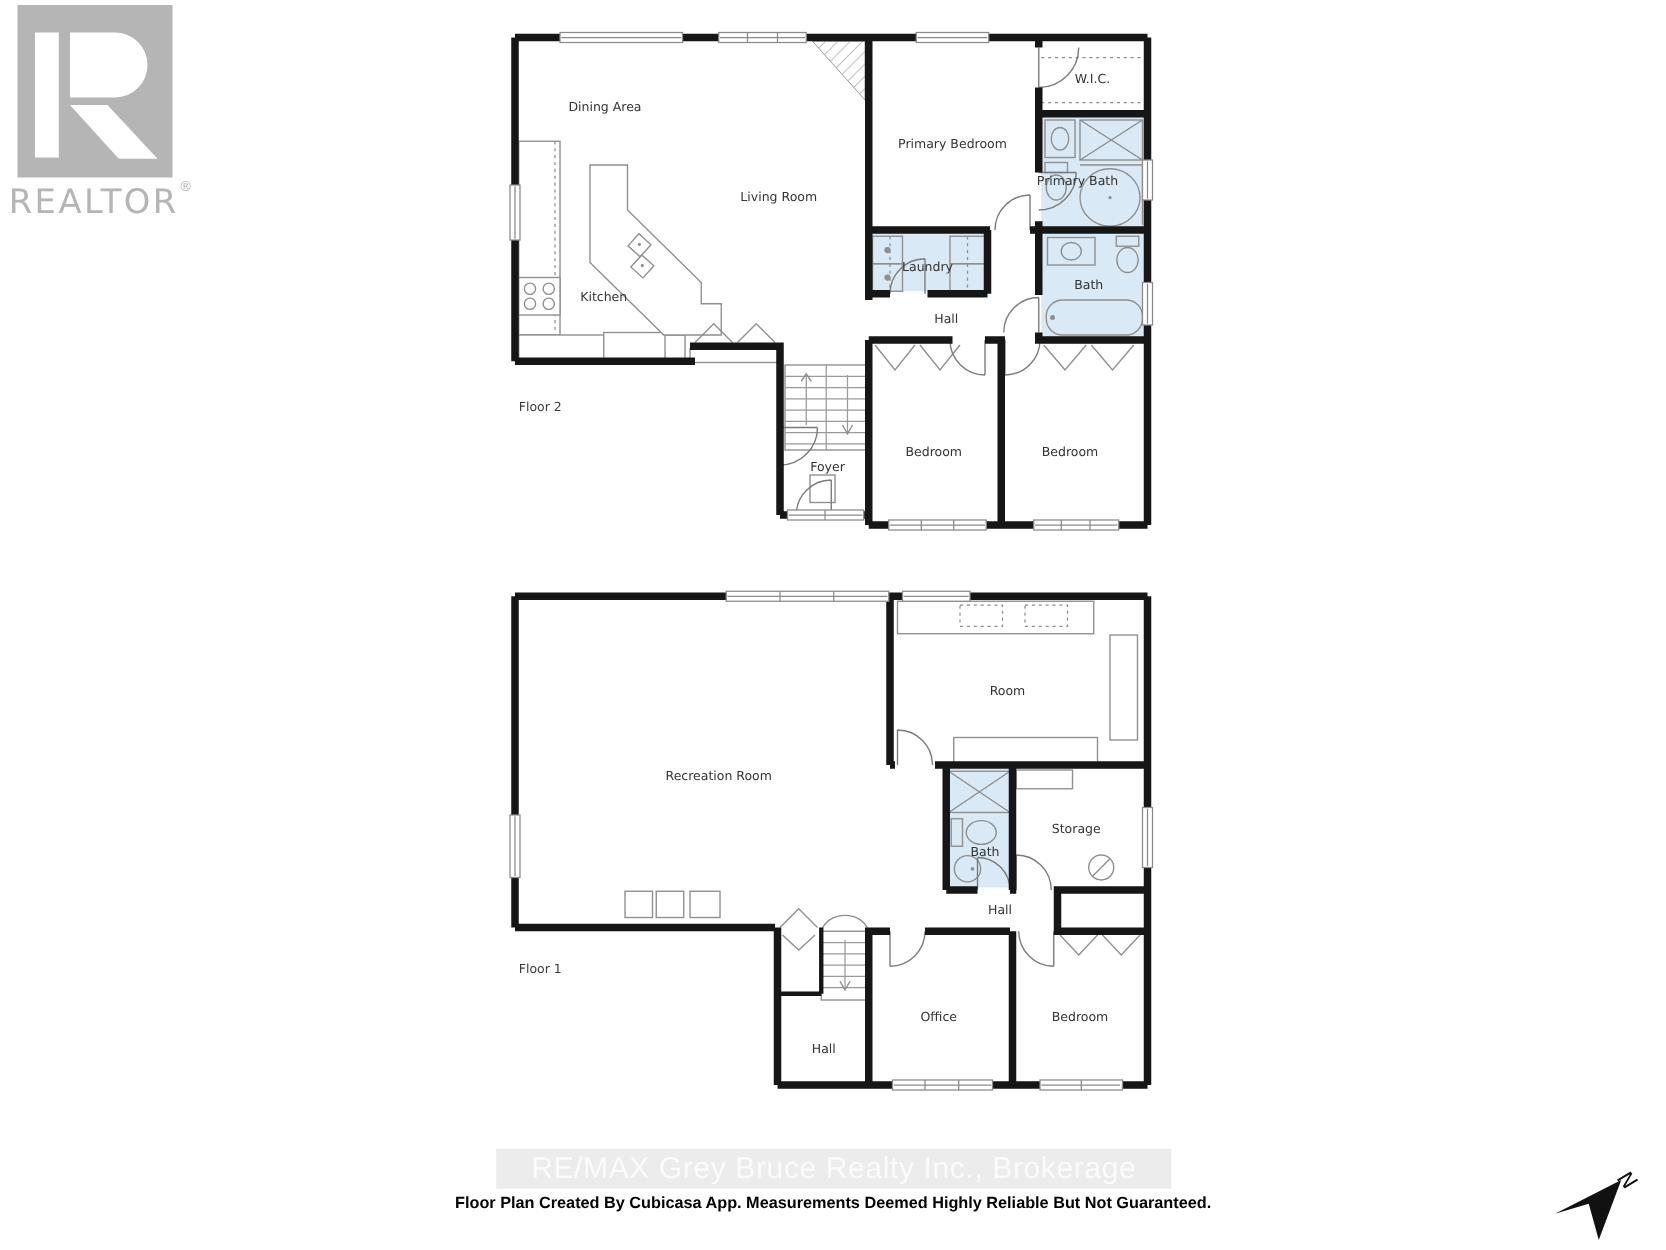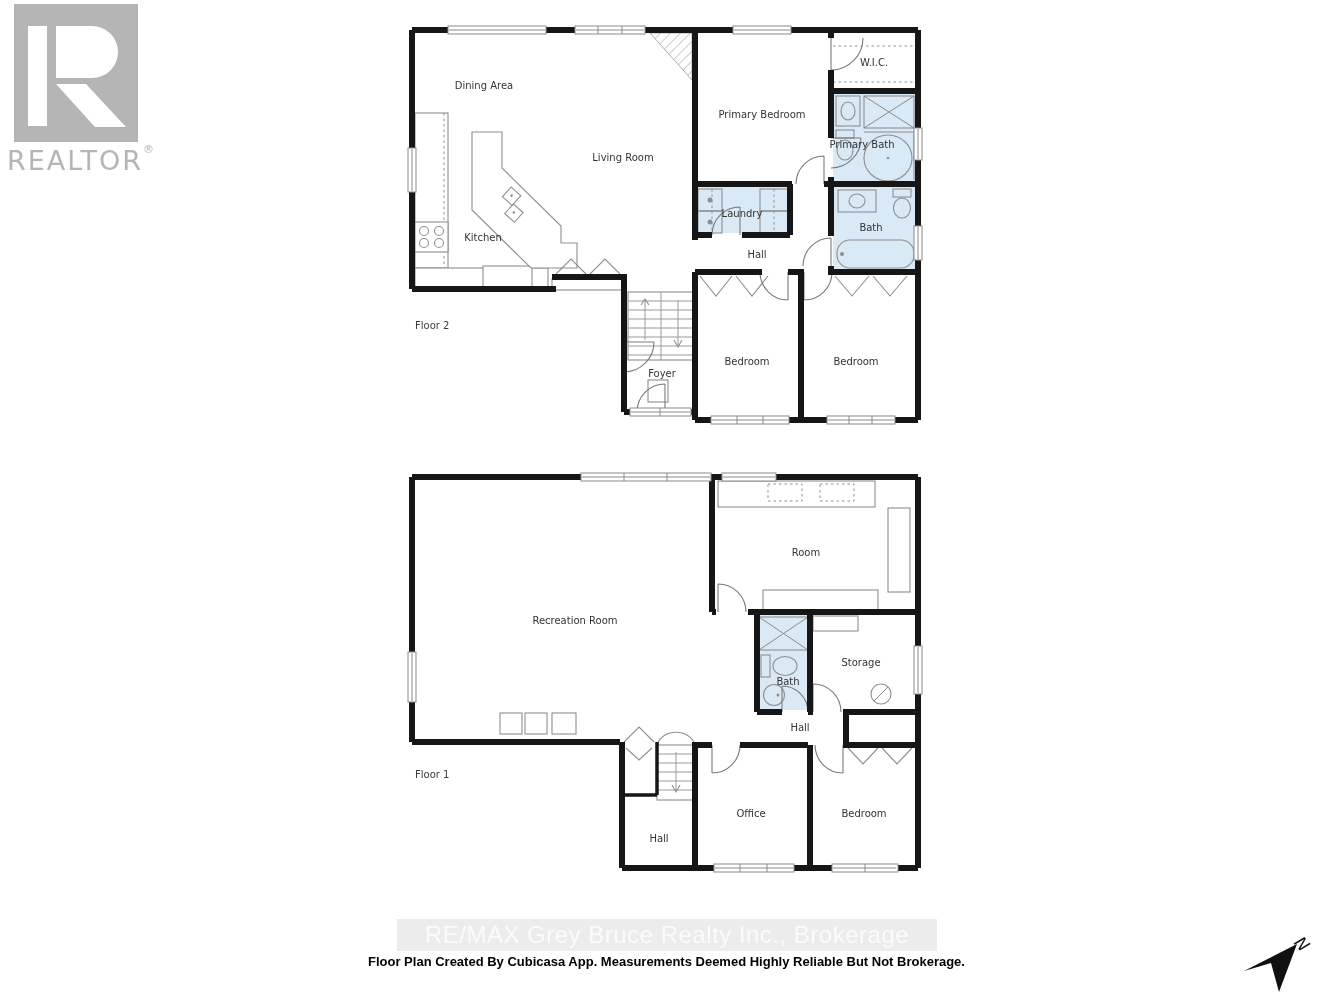--- a/index.html
+++ b/index.html
@@ -362,15 +362,15 @@
     <text class="floor-label" x="415" y="778">Floor 1</text>
   </g>
 
   <g>
     <polygon points="1297,944 1244,971 1271,963 1279,992" fill="#111111"></polygon>
     <text x="1297" y="945" font-size="17" font-style="italic" font-family="DejaVu Serif, serif" fill="#111111" transform="rotate(48 1297 940)">N</text>
   </g>
 </svg>
 
 <div id="watermark">RE/MAX Grey Bruce Realty Inc., Brokerage</div>
-<div id="footer">Floor Plan Created By Cubicasa App. Measurements Deemed Highly Reliable But Not Brokerage.</div>
+<div id="footer">Floor Plan Created By Cubicasa App. Measurements Deemed Highly Reliable But Not Guaranteed.</div>
 
 </div>
 
 </body></html>

